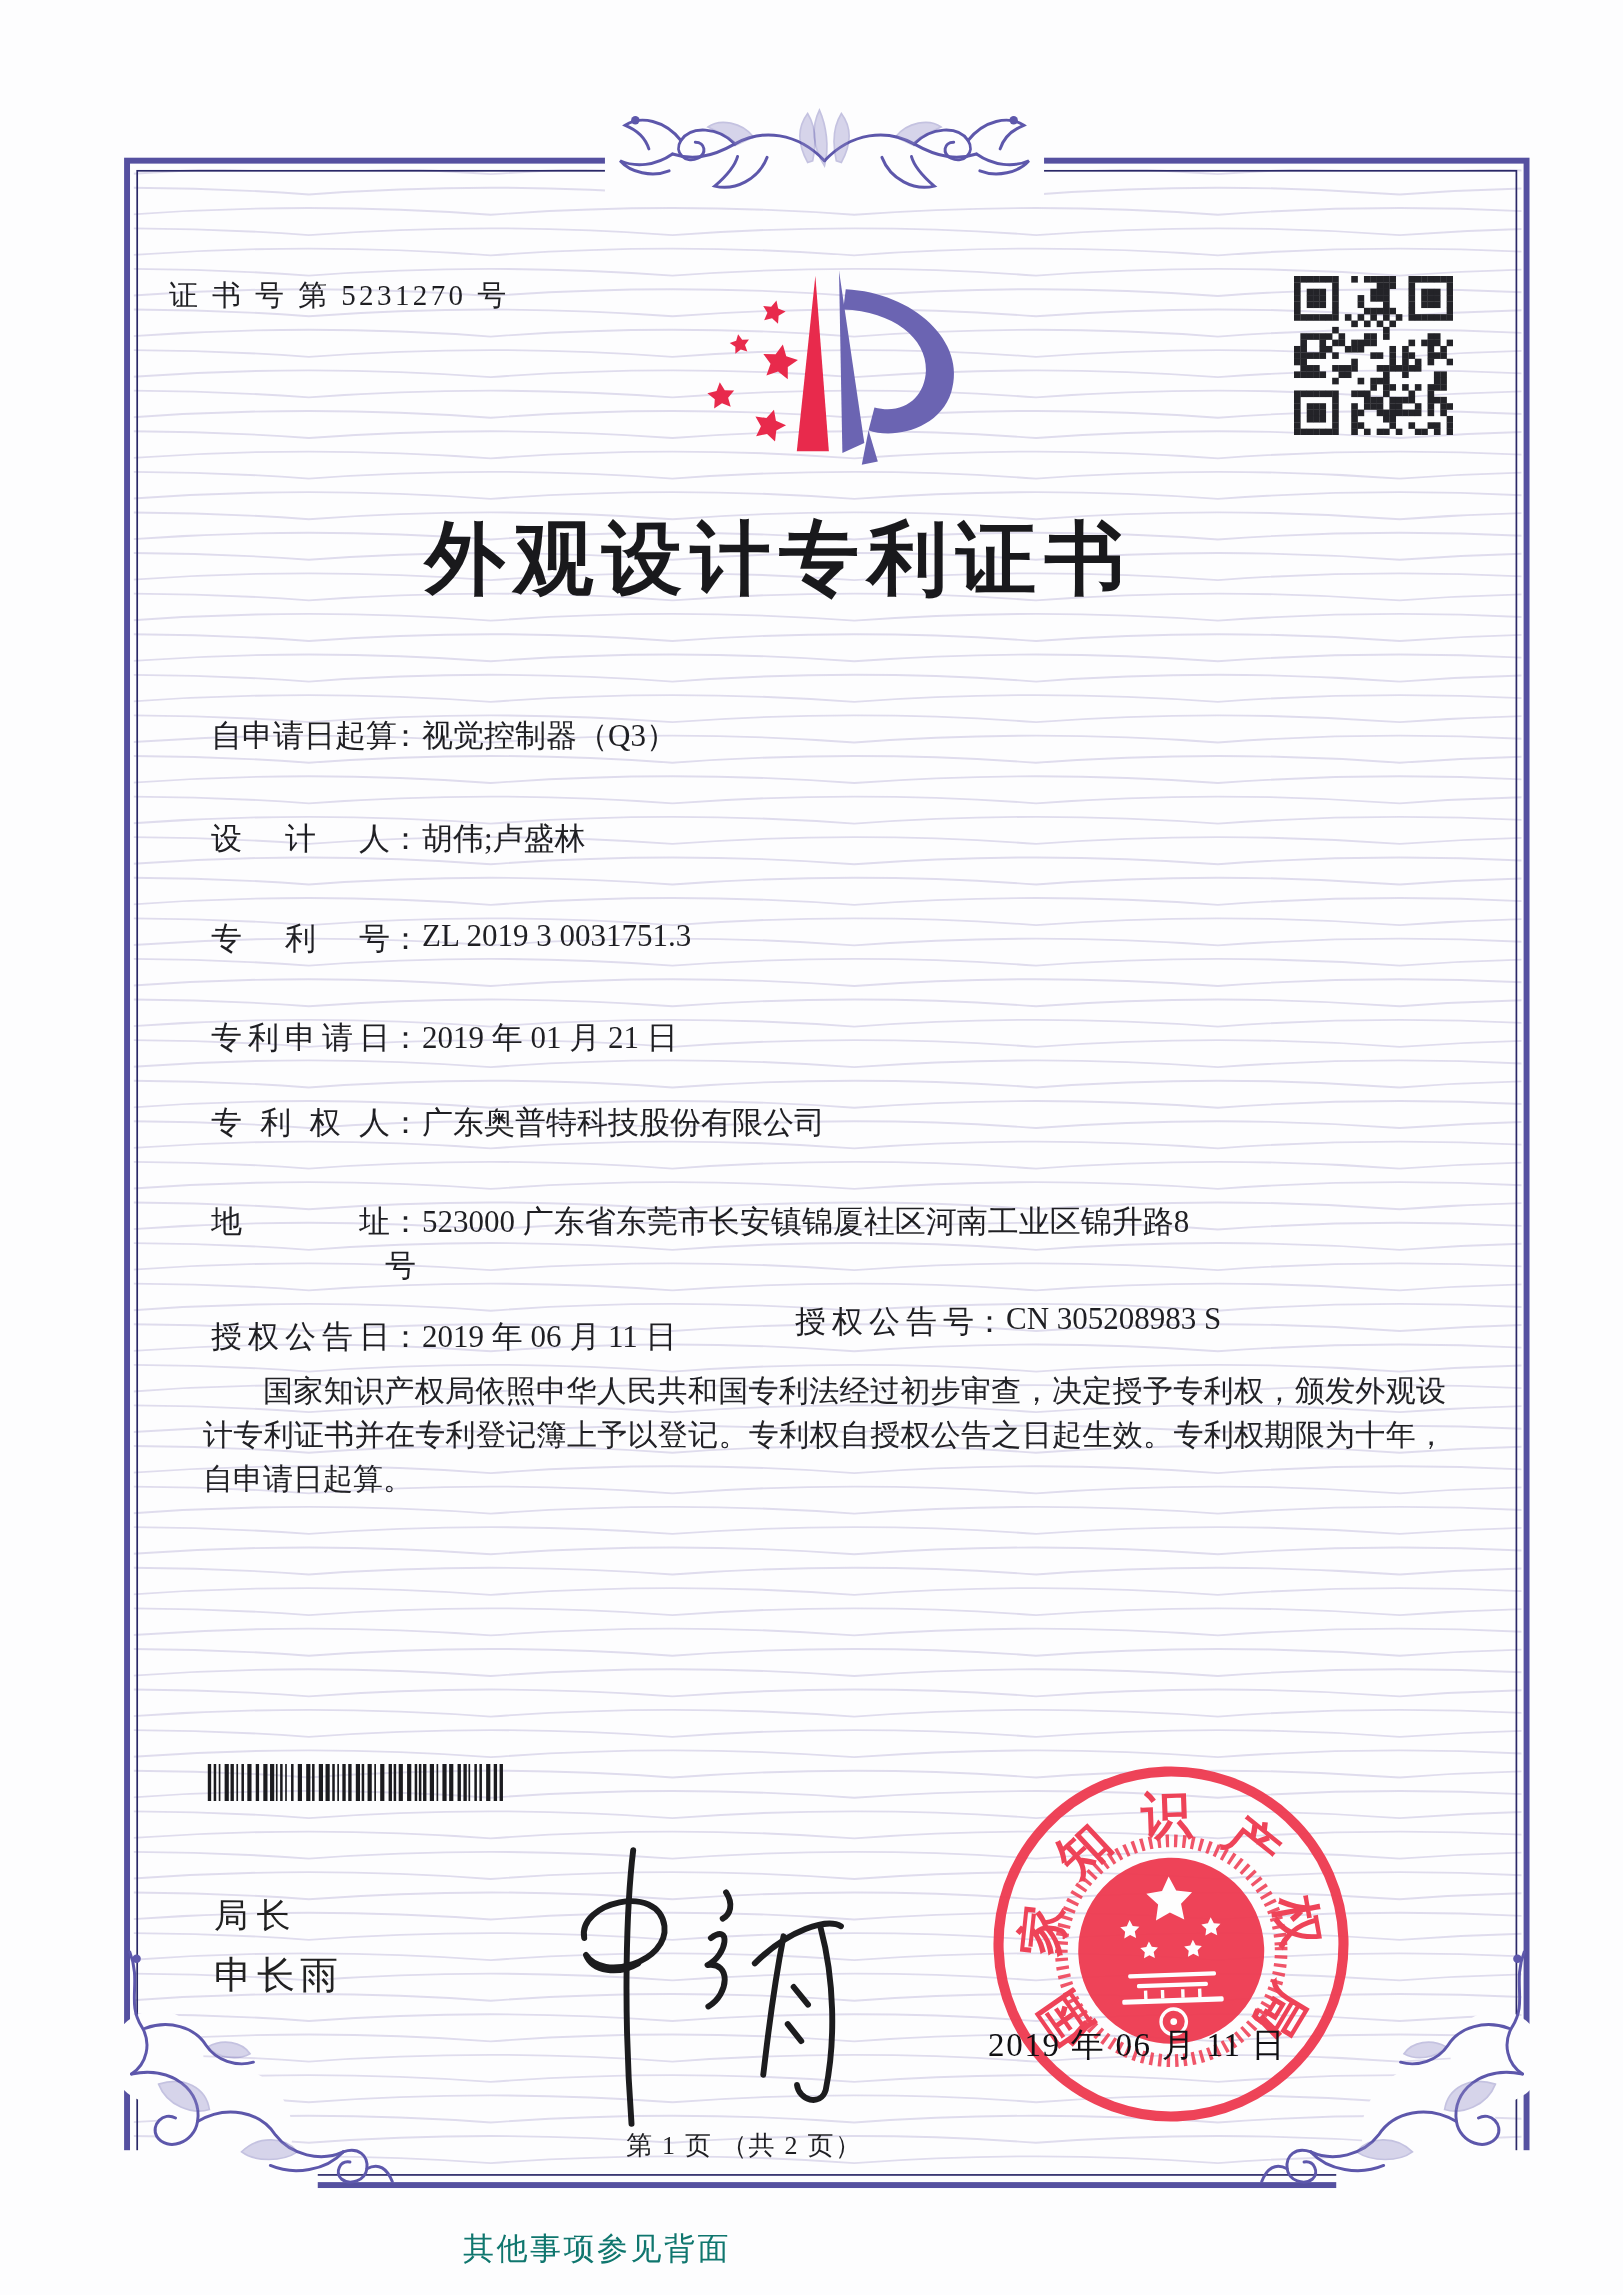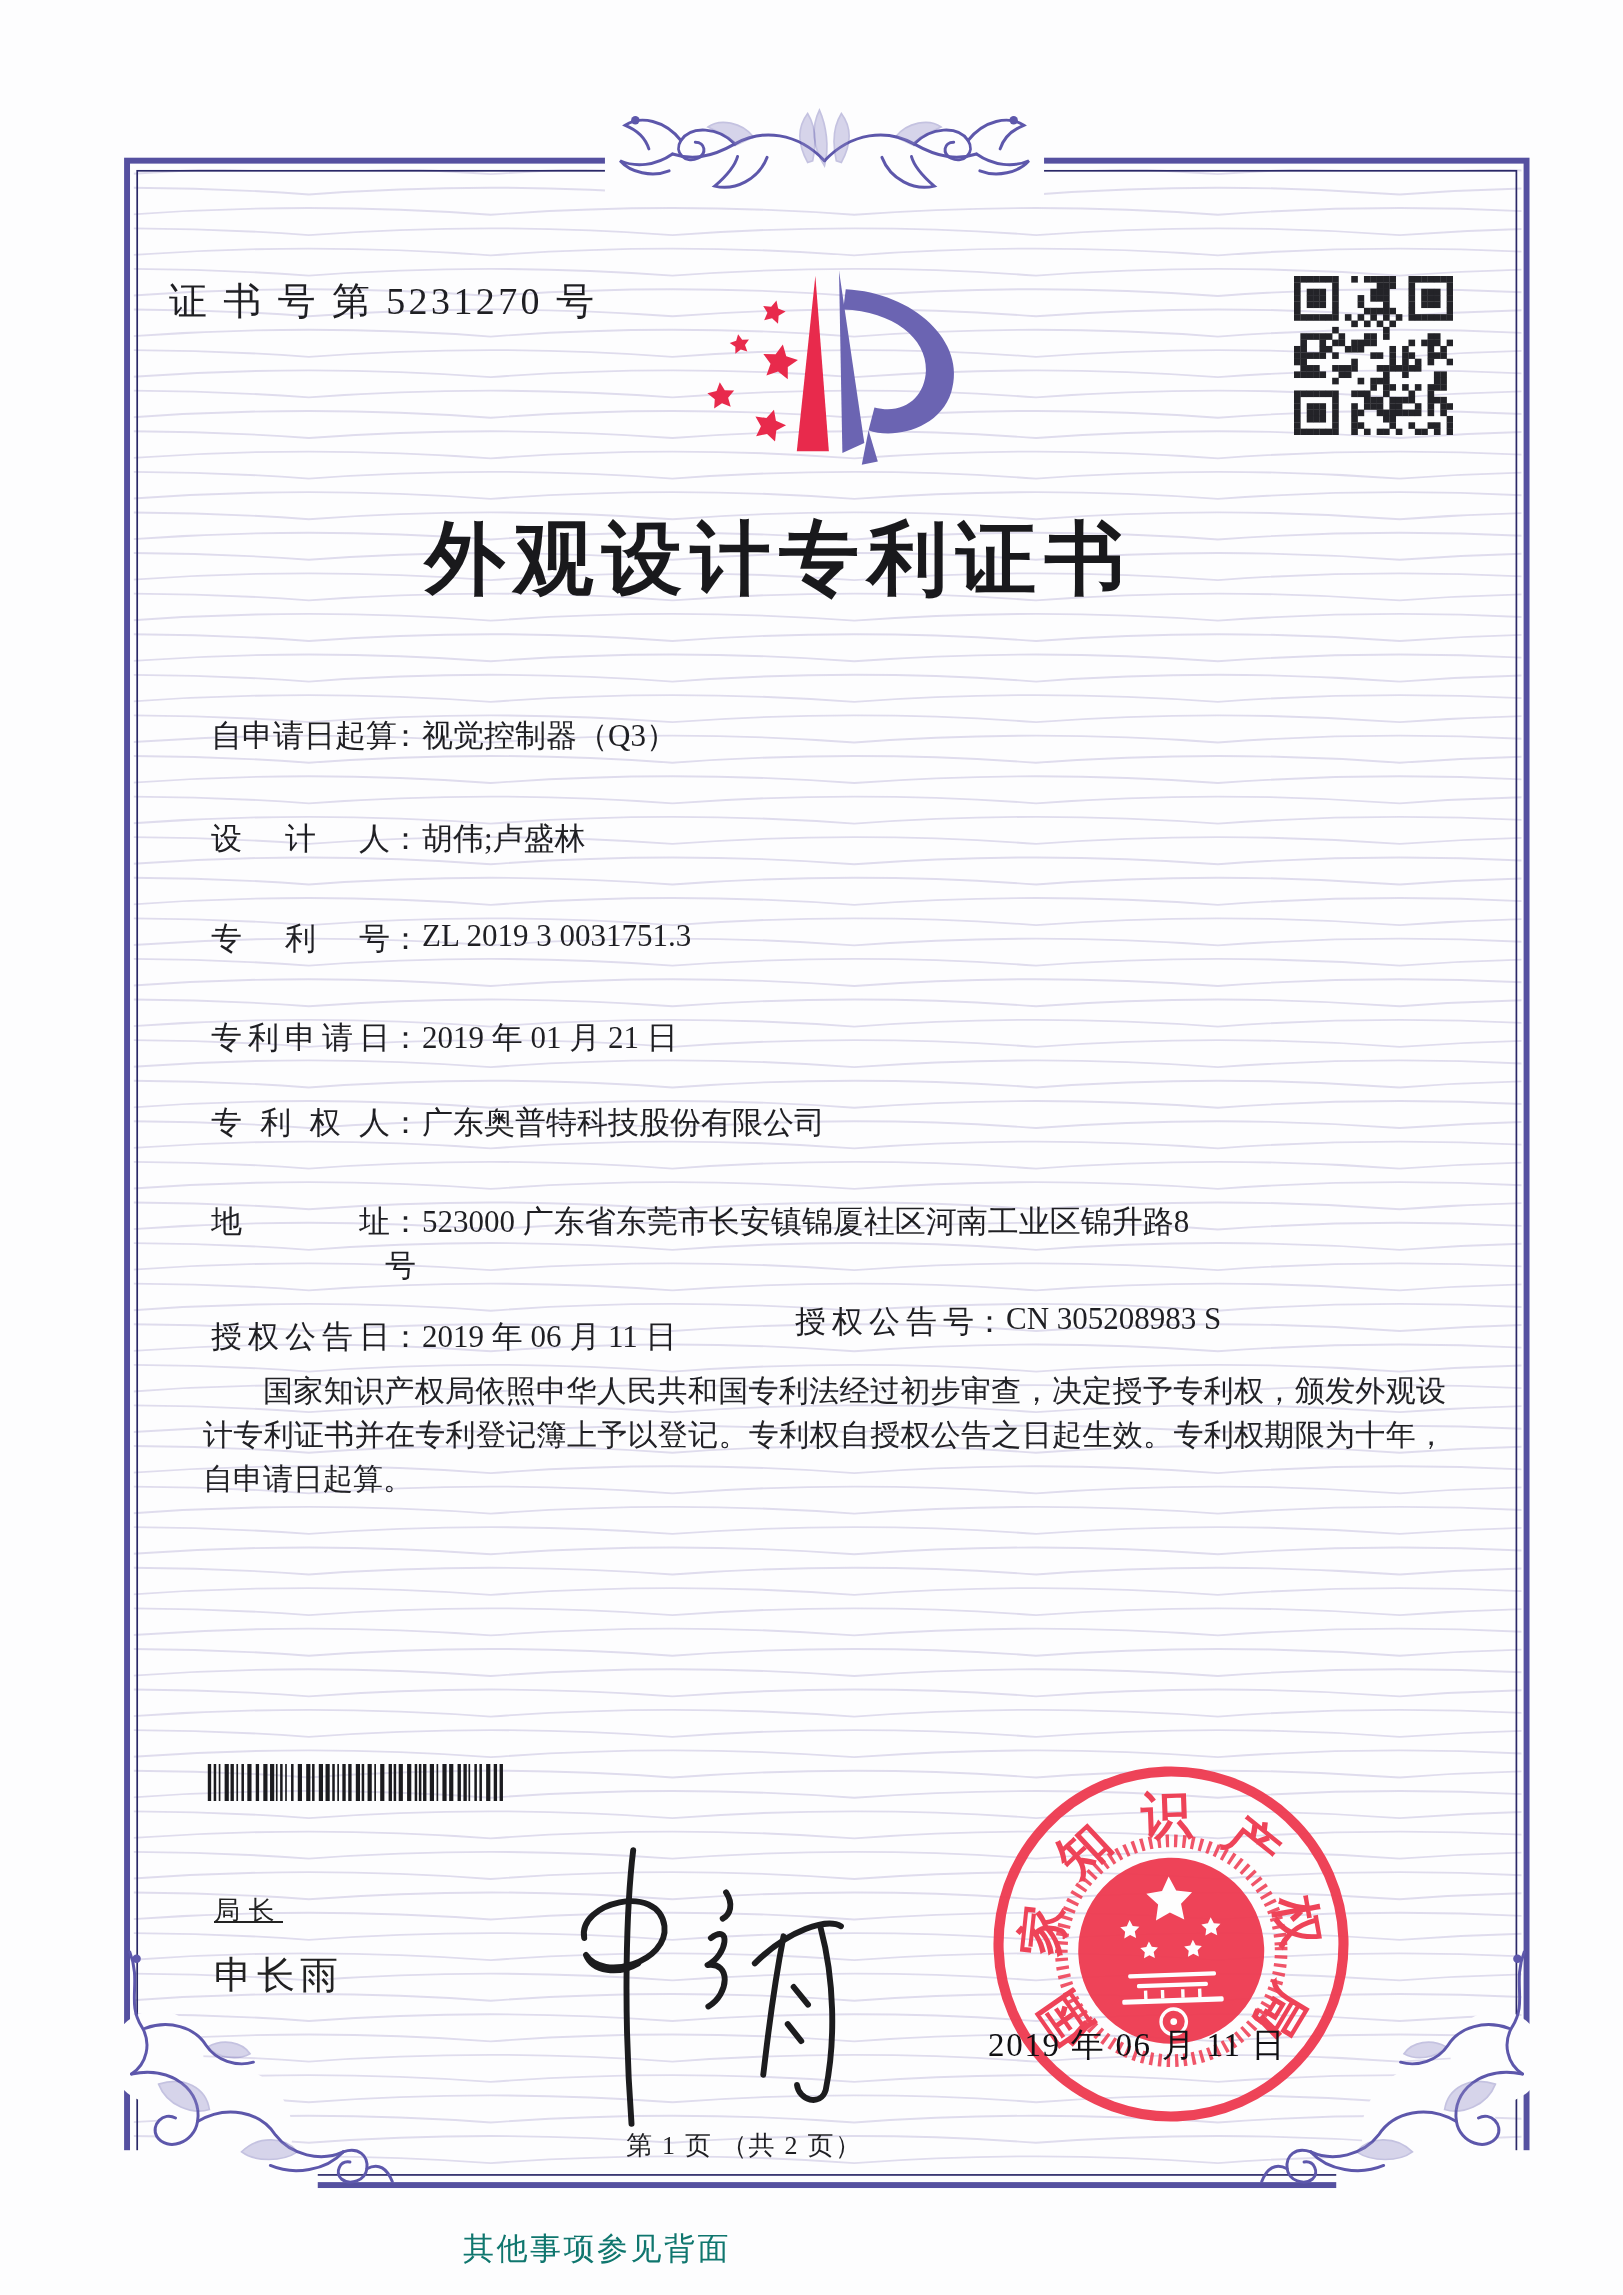--- a/index.html
+++ b/index.html
@@ -13,31 +13,31 @@
   }
   .abs{position:absolute;}
   svg{display:block;}
   
   #waves-svg{left:0;top:0;z-index:0;}
   #frame-svg{left:0;top:0;z-index:1;}
   .ornament{z-index:2;}
   .content{z-index:3;}
   .toplayer{z-index:4;}
 
-  .cert-no{left:169px;top:276px;font-size:38px;letter-spacing:3.4px;}
+  .cert-no{left:169px;top:276px;font-size:29px;letter-spacing:3.4px;}
   .title{left:425px;top:506px;font-size:80px;font-weight:bold;letter-spacing:8.5px;color:#19191c;white-space:nowrap;}
 
   .field{left:211px;font-size:31px;white-space:nowrap;}
   .flabel{display:inline-block;width:179px;text-align:justify;text-align-last:justify;vertical-align:top;}
   .fcolon{display:inline-block;width:32px;vertical-align:top;}
   .addr2{left:385px;top:1245px;font-size:31px;}
 
   .bodytext{left:203px;width:1243px;font-size:30px;line-height:44px;text-align:justify;text-indent:2em;color:#222226;}
 
-  .director-title{left:214px;top:1893px;font-family:"Liberation Sans","DejaVu Sans",sans-serif;font-size:26px;letter-spacing:8.5px;color:#222;text-decoration:underline;}
+  .director-title{left:214px;top:1893px;font-family:"Liberation Sans","DejaVu Sans",sans-serif;font-size:34px;letter-spacing:8.5px;color:#222;}
   .director-name{left:214px;top:1950px;font-family:"Liberation Sans","DejaVu Sans",sans-serif;font-size:38px;letter-spacing:5px;color:#222;}
 
   .seal-svg{left:985px;top:1758px;opacity:.95;transform:rotate(-2deg);}
   .seal-date{left:988px;top:2023px;font-size:33px;letter-spacing:1.7px;color:#101013;white-space:nowrap;}
 
   .page-info{left:491px;top:2128px;width:507px;text-align:center;font-size:26px;letter-spacing:1.7px;}
   .back-note{left:463px;top:2228px;width:507px;text-align:left;font-size:31px;letter-spacing:2.5px;color:#0f766e;}
 
   
   .frame-outer{fill:none;stroke:var(--border);stroke-width:7;}

